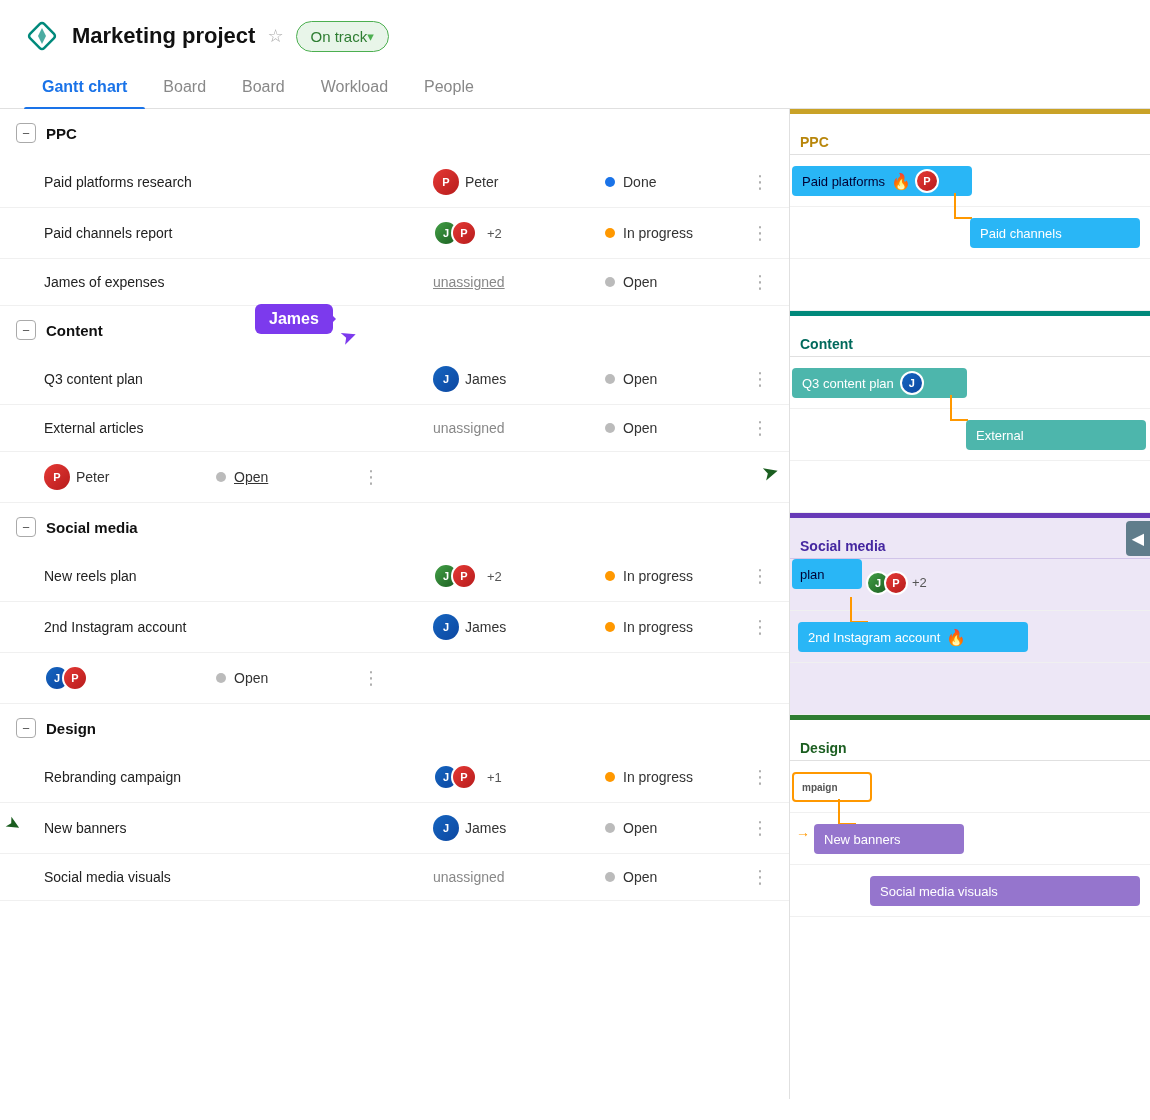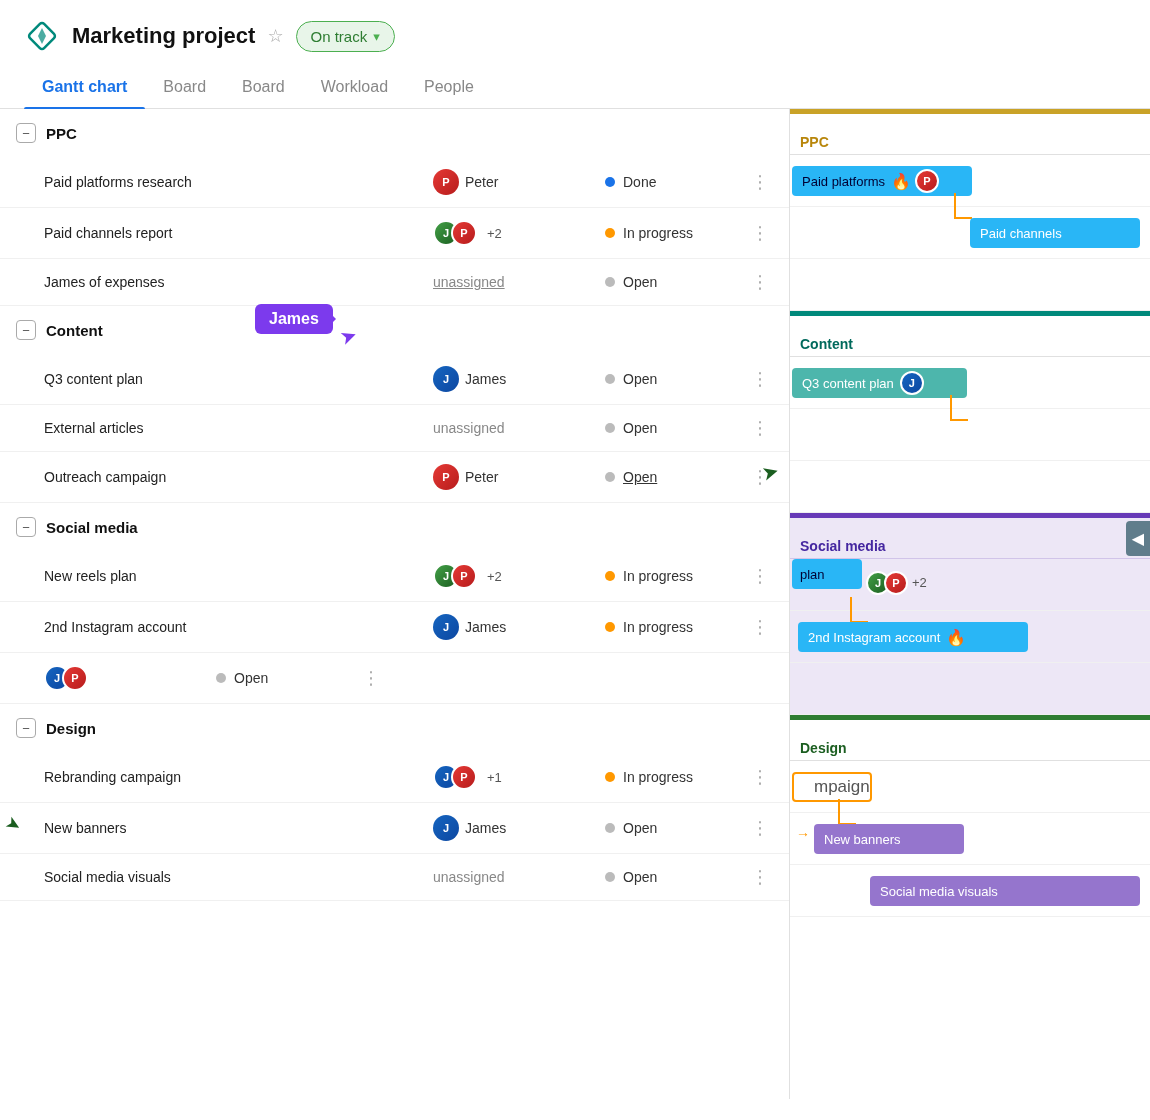--- a/index.html
+++ b/index.html
@@ -2,21 +2,21 @@
 <html><head>
   <meta charset="utf-8">
   <style>
     * { box-sizing: border-box; margin: 0; padding: 0; }
     body { font-family: -apple-system, BlinkMacSystemFont, 'Segoe UI', sans-serif; background: #fff; overflow: hidden; width: 1150px; height: 1120px; }
 
     
     .header { display: flex; align-items: center; padding: 18px 24px 12px 24px; gap: 12px; }
     .project-title { font-size: 22px; font-weight: 700; color: #111; }
     .star-icon { color: #aaa; font-size: 18px; cursor: pointer; }
-    .status-badge { background: #e8f5e9; border: 1.5px solid #4caf50; border-radius: 20px; padding: 6px 14px; display: flex; align-items: center; gap: 6px; cursor: pointer; justify-content: space-between; }
+    .status-badge { background: #e8f5e9; border: 1.5px solid #4caf50; border-radius: 20px; padding: 6px 14px; display: flex; align-items: center; cursor: pointer; justify-content: space-between; }
     .status-text { color: #2e7d32; font-size: 15px; font-weight: 500; }
     .chevron { color: #4caf50; font-size: 13px; }
 
     
     .nav-tabs { display: flex; align-items: center; padding: 0 24px; border-bottom: 1.5px solid #e0e0e0; gap: 0; }
     .nav-tab { padding: 12px 18px; font-size: 16px; color: #888; cursor: pointer; position: relative; text-decoration: none; }
     .nav-tab.active { color: #1a73e8; font-weight: 600; }
     .nav-tab.active::after { content: ''; position: absolute; bottom: -1.5px; left: 0; right: 0; height: 3px; background: #1a73e8; border-radius: 2px 2px 0 0; }
 
     
@@ -168,21 +168,20 @@
         <span class="assignee-name" style="color:#888;">unassigned</span>
       </div>
       <div class="status-area">
         <div class="status-dot dot-open"></div>
         <span class="status-label">Open</span>
       </div>
       <span class="more-btn">⋮</span>
     </div>
 
     <div class="task-row" style="position:relative;">
-      <span class="task-name">Outreach campaign</span>
       <div class="assignee-area">
         <div class="avatar av-peter" style="width:26px;height:26px;border-radius:50%;display:flex;align-items:center;justify-content:center;color:#fff;font-size:11px;font-weight:700;">P</div>
         <span class="assignee-name">Peter</span>
       </div>
       <div class="status-area">
         <div class="status-dot dot-open"></div>
         <span class="status-label" style="text-decoration:underline;">Open</span>
       </div>
       <span class="more-btn">⋮</span>
 
@@ -320,20 +319,23 @@
 
       <div style="height:52px;position:relative;border-bottom:1px solid #f0f0f0;">
         <div style="position:absolute;left:2px;top:11px;height:30px;width:175px;background:#4db6ac;border-radius:4px;display:flex;align-items:center;padding:0 10px;font-size:13px;font-weight:500;color:#fff;white-space:nowrap;">
           Q3 content plan
           <div style="width:24px;height:24px;border-radius:50%;background:linear-gradient(135deg,#1565c0,#0d47a1);display:flex;align-items:center;justify-content:center;color:#fff;font-size:11px;font-weight:700;border:2px solid #fff;margin-left:6px;">J</div>
         </div>
       </div>
 
       <div style="height:52px;position:relative;border-bottom:1px solid #f0f0f0;">
         <div style="position:absolute;left:160px;top:-14px;width:18px;height:26px;border-left:2px solid #ff9800;border-bottom:2px solid #ff9800;"></div>
+        <div style="position:absolute;left:176px;top:11px;height:30px;width:180px;background:#4db6ac;border-radius:4px;display:flex;align-items:center;padding:0 10px;font-size:13px;font-weight:500;color:#fff;white-space:nowrap;">
+          External
+        </div>
       </div>
 
       <div style="height:52px;position:relative;border-bottom:1px solid #f0f0f0;"></div>
 
       <div style="height:46px;display:flex;align-items:flex-end;padding:0 10px 4px;background:#ede7f6;border-bottom:1px solid #d1c4e9;position:relative;">
         <div style="position:absolute;top:0;left:0;right:0;height:5px;background:#673ab7;"></div>
         <span style="font-size:14px;font-weight:700;color:#4527a0;">Social media</span>
 
         <div style="position:absolute;right:0;top:8px;background:#607d8b;color:#fff;border-radius:4px 0 0 4px;padding:8px 6px;cursor:pointer;">◀</div>
       </div>
@@ -359,21 +361,21 @@
       </div>
 
       <div style="height:52px;position:relative;border-bottom:1px solid #f0f0f0;background:#ede7f6;"></div>
 
       <div style="height:46px;display:flex;align-items:flex-end;padding:0 10px 4px;background:#fff;border-bottom:1px solid #e0e0e0;position:relative;">
         <div style="position:absolute;top:0;left:0;right:0;height:5px;background:#2e7d32;"></div>
         <span style="font-size:14px;font-weight:700;color:#1b5e20;">Design</span>
       </div>
 
       <div style="height:52px;position:relative;border-bottom:1px solid #f0f0f0;">
-        <div style="position:absolute;left:2px;top:11px;height:30px;width:80px;border:2px solid #ff9800;border-radius:4px;display:flex;align-items:center;padding:0 20px;font-size:17px;font-weight:400;color:#555;white-space:nowrap;">
+        <div style="position:absolute;left:2px;top:11px;height:30px;width:80px;border:2px solid #ff9800;border-radius:4px;display:flex;align-items:center;padding:0 8px;font-size:10px;font-weight:700;color:#555;white-space:nowrap;">
           mpaign
         </div>
       </div>
 
       <div style="height:52px;position:relative;border-bottom:1px solid #f0f0f0;">
 
         <div style="position:absolute;left:48px;top:-14px;width:18px;height:26px;border-left:2px solid #ff9800;border-bottom:2px solid #ff9800;"></div>
         <div style="position:absolute;left:6px;top:11px;display:flex;align-items:center;">
           <span style="color:#ff9800;font-size:14px;margin-right:4px;">→</span>
         </div>

